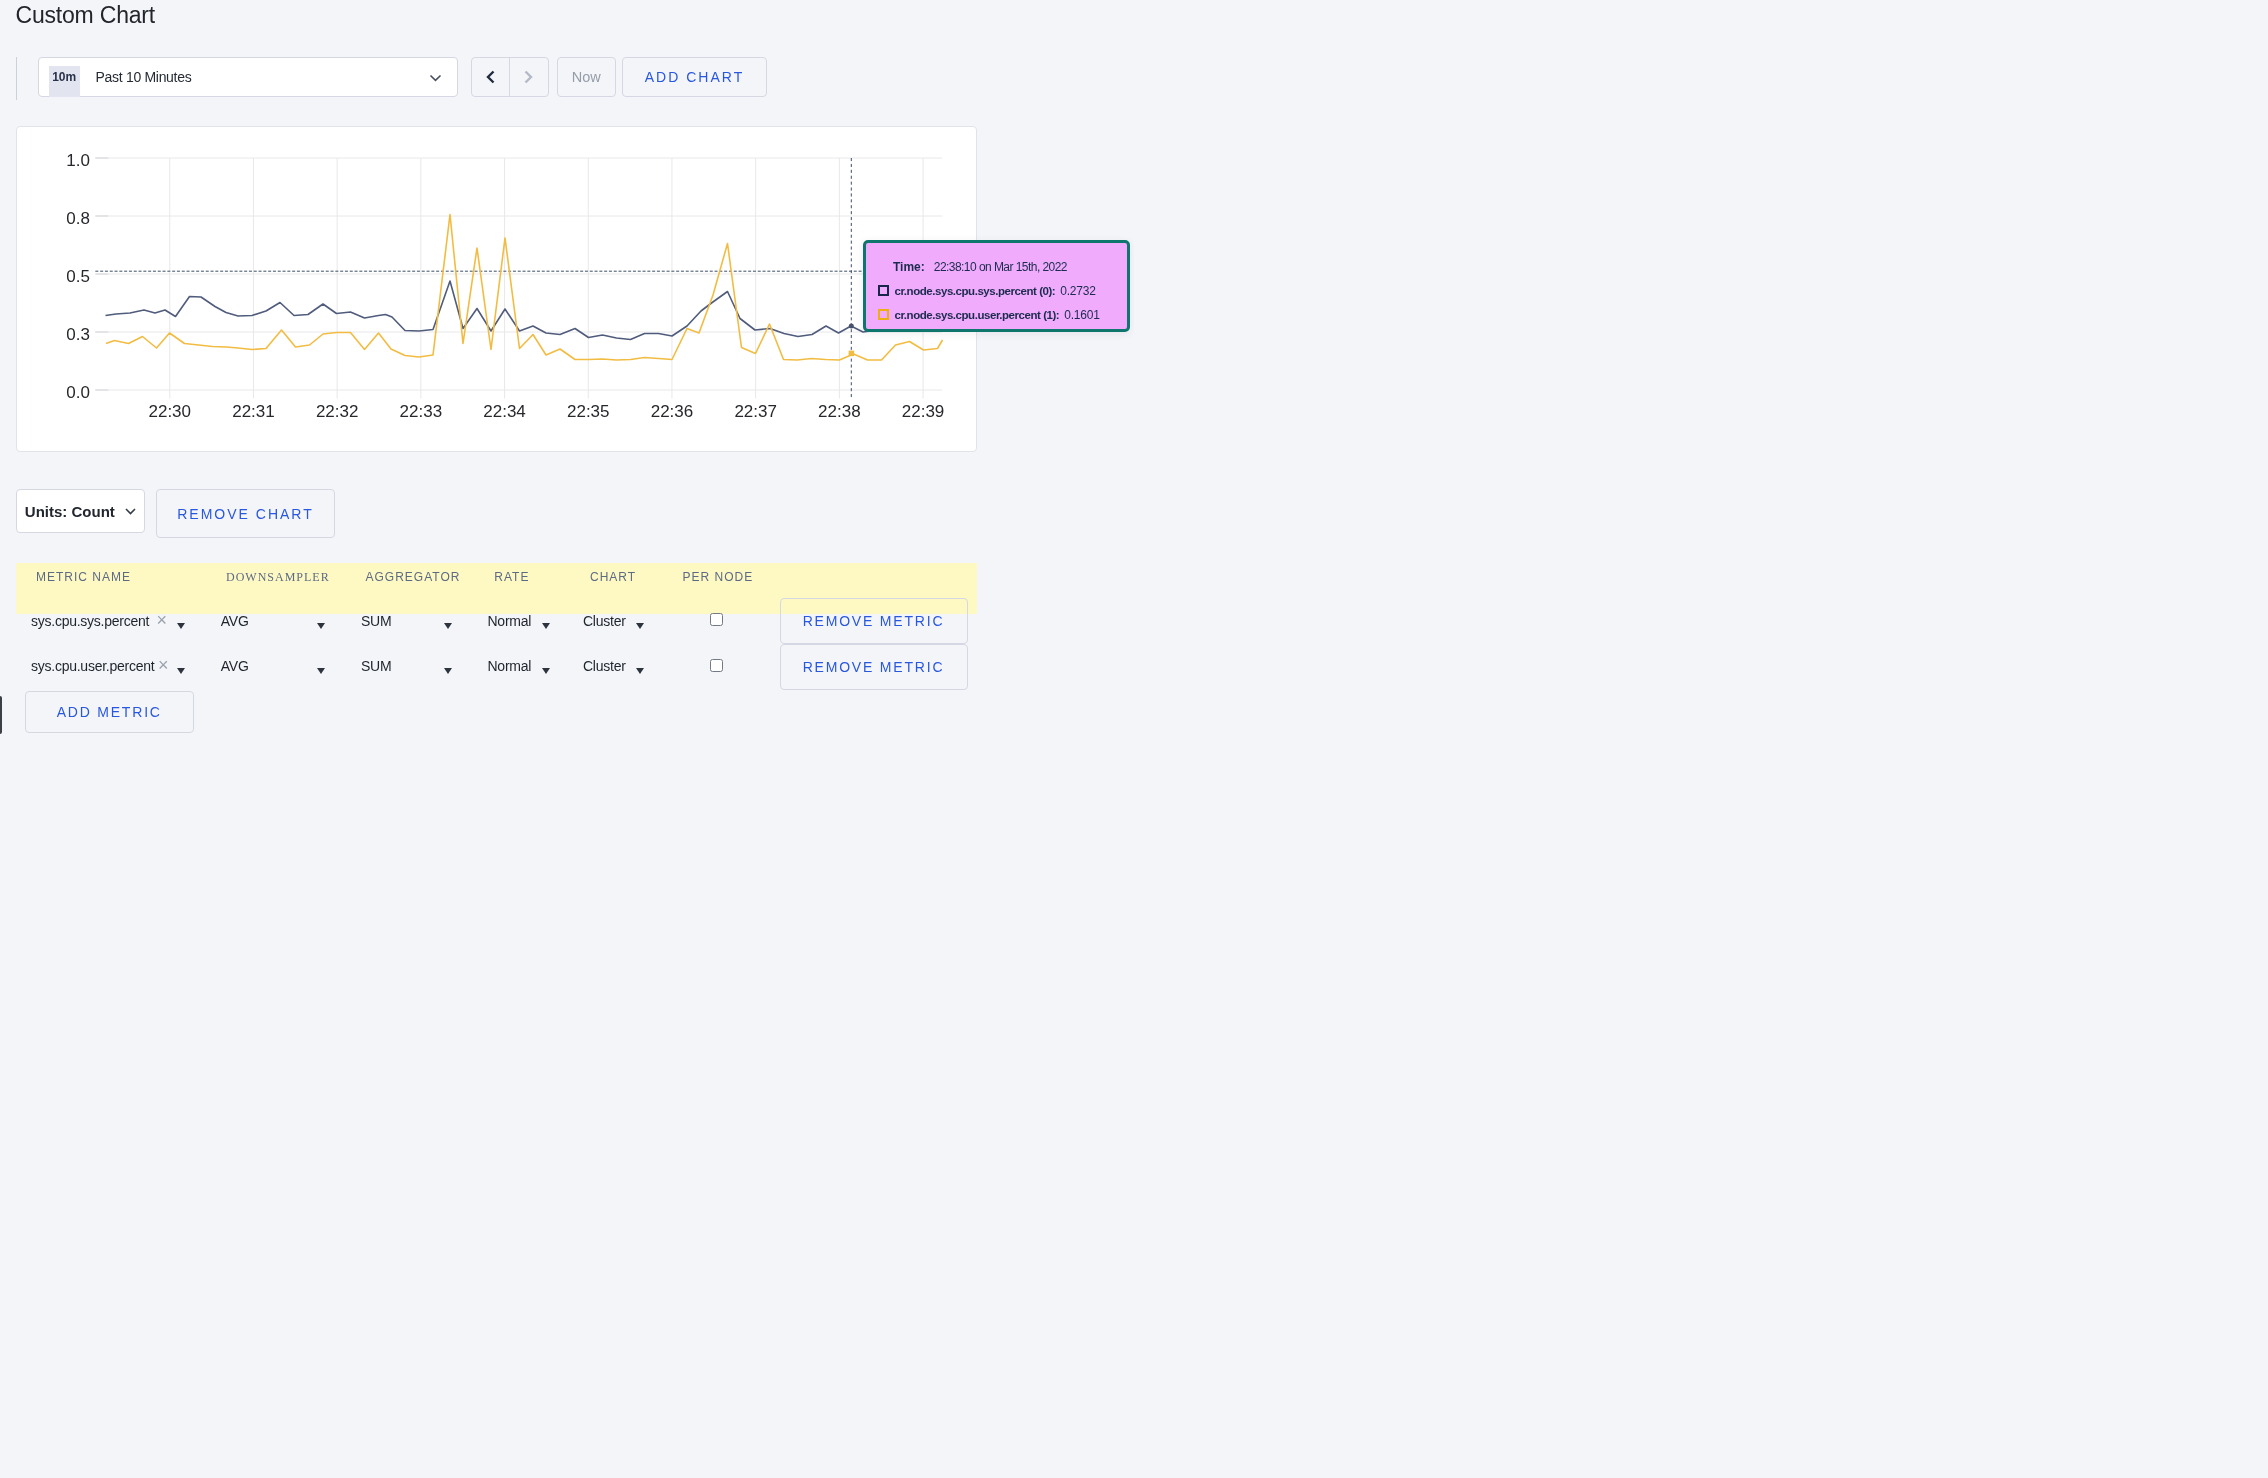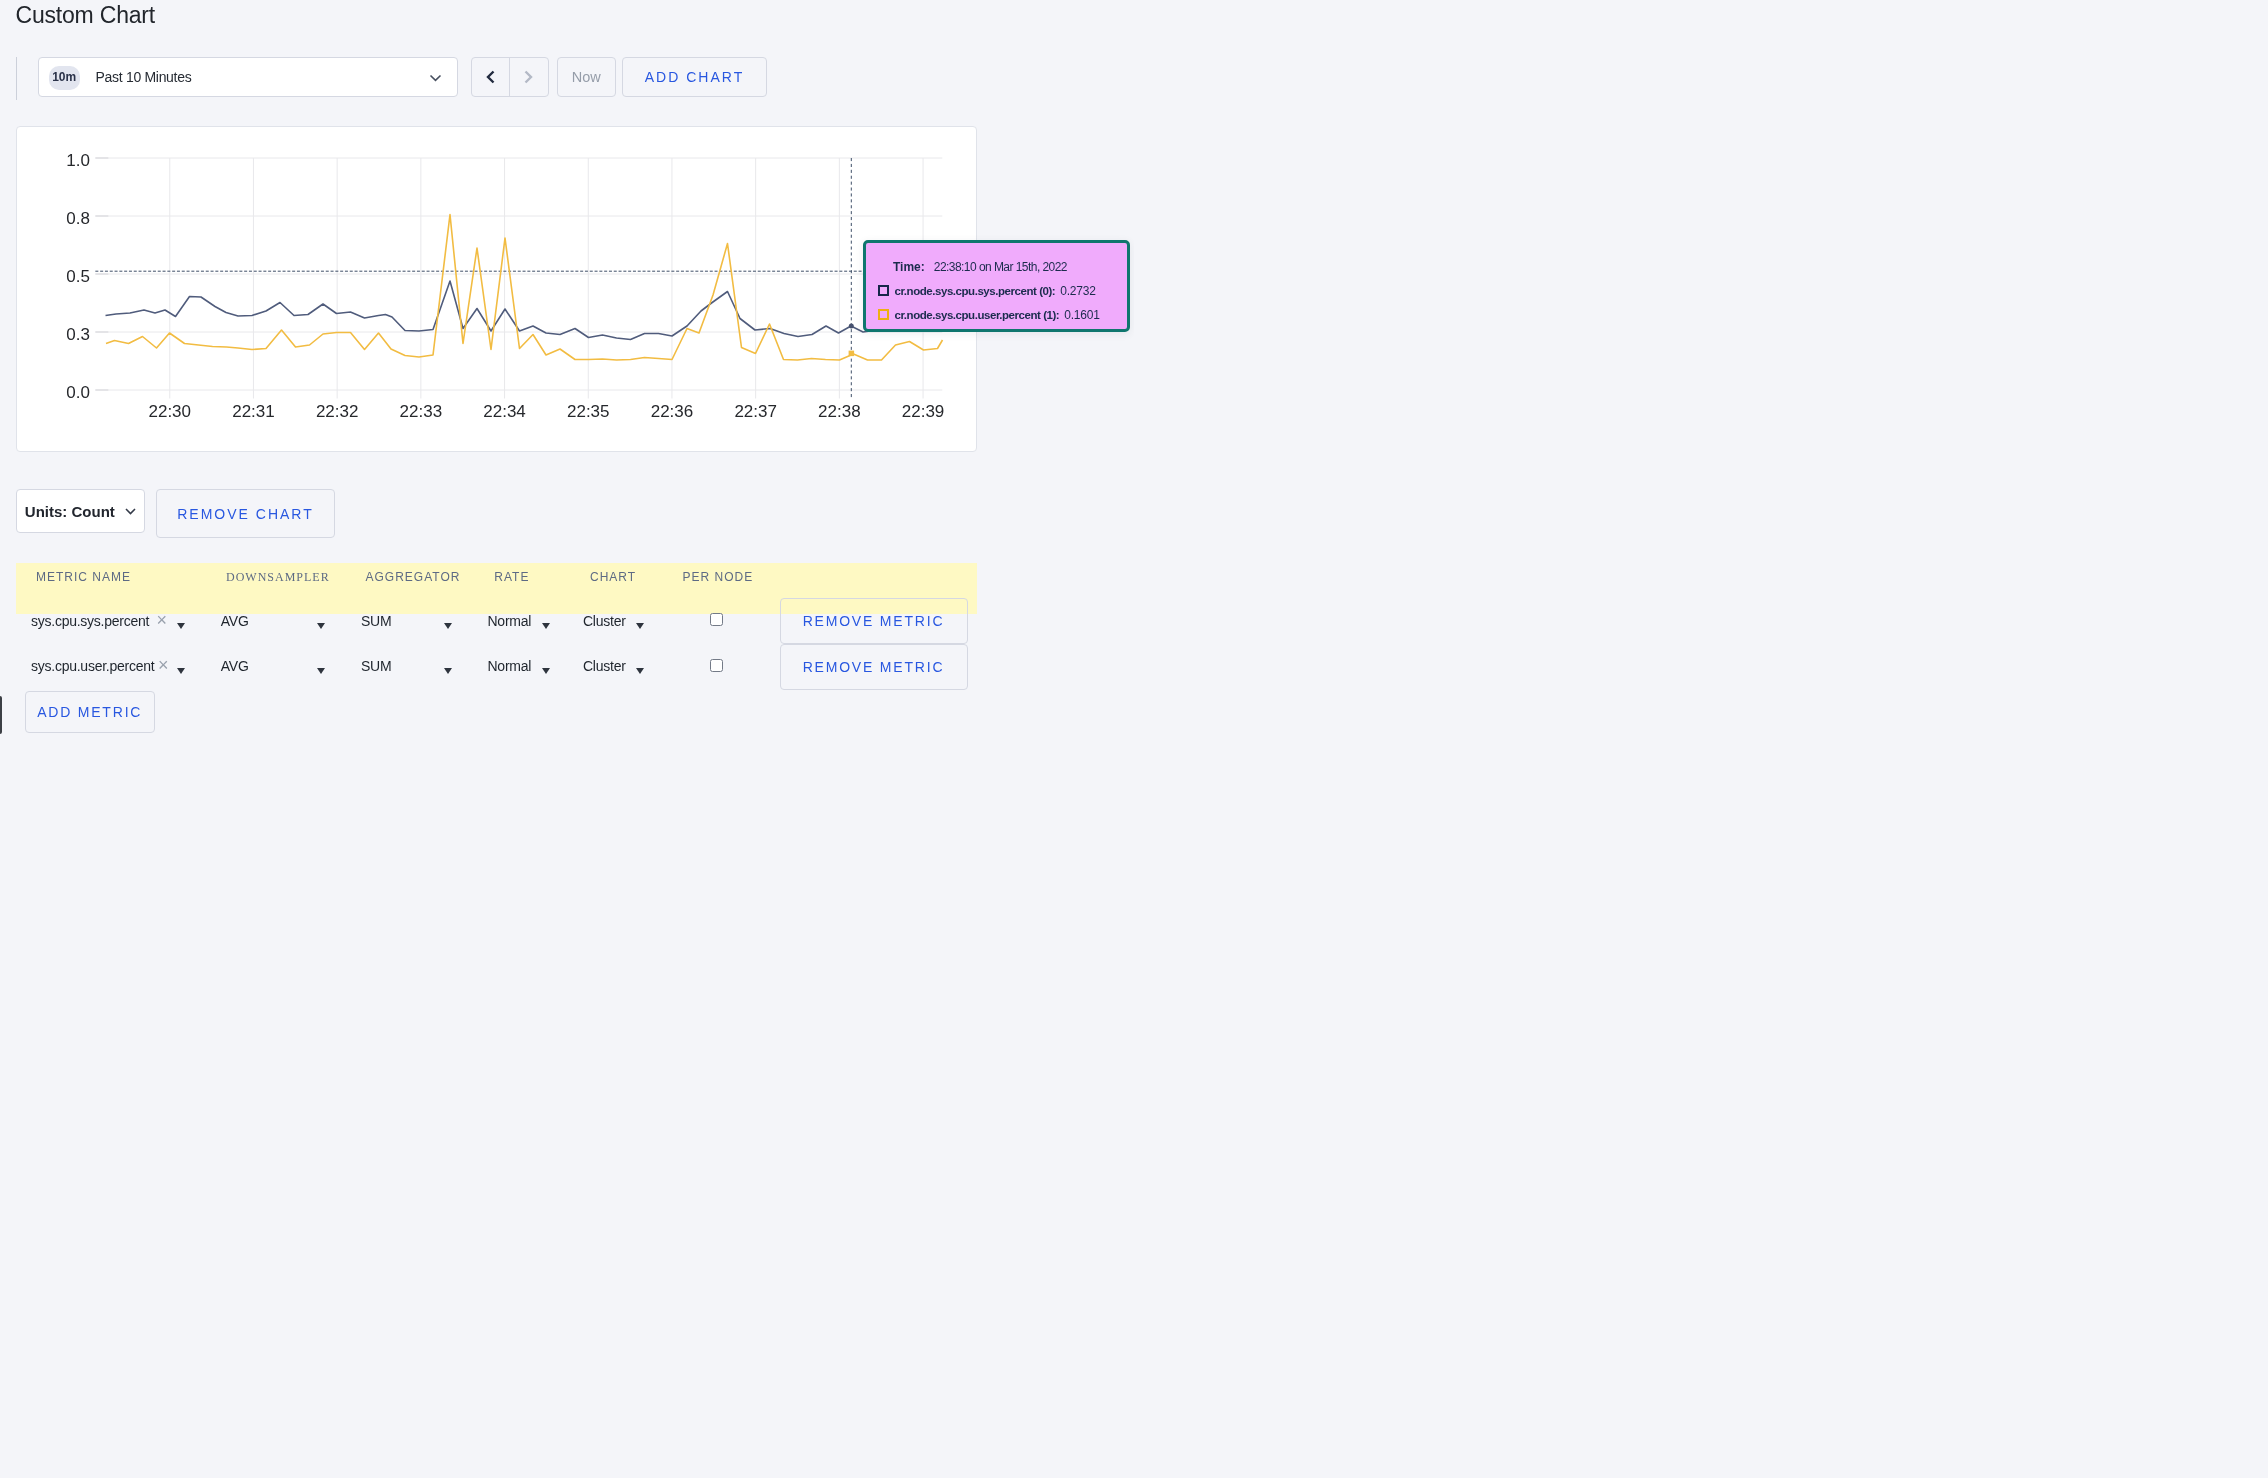--- a/index.html
+++ b/index.html
@@ -1,20 +1,20 @@
 <!DOCTYPE html>
 <html><head><meta charset="utf-8">
 <style>
 * { margin:0; padding:0; box-sizing:border-box; }
 html,body { width:1134px; height:739px; background:#f4f5f9; font-family:"Liberation Sans",sans-serif; position:relative; overflow:hidden; }
 .abs { position:absolute; }
 h1 { position:absolute; left:15.5px; top:1.5px; font-size:23px; font-weight:400; color:#22262c; letter-spacing:-0.2px; }
 .vline { position:absolute; left:15.5px; top:56.5px; width:1px; height:43px; background:#ccd0da; }
 .dd { position:absolute; left:38px; top:56.5px; width:419.5px; height:40.5px; background:#fff; border:1px solid #d5d8e2; border-radius:4px; }
-.badge { position:absolute; left:9.7px; top:8.3px; width:31px; height:24px; background:#e2e5ef; border-radius:10px; font-size:12px; font-weight:700; color:#2a3249; text-align:center; line-height:23px; }
+.badge { position:absolute; left:9.7px; top:8.3px; width:31px; height:31px; background:#e2e5ef; border-radius:0; font-size:12px; font-weight:700; color:#2a3249; text-align:center; line-height:23px; }
 .ddtext { position:absolute; left:56.5px; top:0; line-height:38.6px; font-size:14px; letter-spacing:-0.3px; color:#262b33; }
 .ddcar { position:absolute; right:15px; top:16px; }
 .arrows { position:absolute; left:471px; top:56.5px; width:77.5px; height:40.5px; border:1px solid #d5d8e2; border-radius:4px; display:flex; }
 .arrows div { flex:1; display:flex; align-items:center; justify-content:center; }
 .arrows div:first-child { border-right:1px solid #d5d8e2; }
 .btn { position:absolute; border:1px solid #d5d8e2; border-radius:4px; display:flex; align-items:center; justify-content:center; }
 .now { left:556.5px; top:56.5px; width:59.5px; height:40.5px; color:#959da9; font-size:14.5px; }
 .addchart { left:622px; top:56.5px; width:145px; height:40.5px; color:#2857e0; font-size:14px; letter-spacing:2px; }
 .card { position:absolute; left:15.7px; top:125.7px; width:961px; height:326px; background:#fff; border:1px solid #e0e3ea; border-radius:4px; }
 #chart { position:absolute; left:0; top:0; }
@@ -26,21 +26,21 @@
 .sqy { border-color:#eeb011; }
 .units { left:15.7px; top:489.3px; width:129.3px; height:43.7px; background:#fff; color:#22262e; font-size:15px; font-weight:700; }
 .removechart { left:156px; top:489.3px; width:179px; height:49px; color:#2857e0; font-size:14px; letter-spacing:2px; }
 .thead { position:absolute; left:15.7px; top:563px; width:961px; height:51px; background:#fef9c3; }
 .th { position:absolute; top:0; line-height:29px; font-size:12px; letter-spacing:1px; color:#5d6a84; }
 .cell { position:absolute; font-size:14px; letter-spacing:-0.25px; color:#1e242c; }
 .tri { display:inline-block; width:0; height:0; border-left:4.5px solid transparent; border-right:4.5px solid transparent; border-top:6px solid #2e343e; }
 .x { color:#99a1ad; font-size:18px; }
 .cb { position:absolute; width:13px; height:13px; background:#fff; border:1.5px solid #737a87; border-radius:2.5px; }
 .rmbtn { width:188px; height:45.7px; color:#2857e0; font-size:14px; letter-spacing:1.8px; }
-.addmetric { left:24.7px; top:690.5px; width:130px; height:42.5px; color:#2857e0; font-size:14px; letter-spacing:1.8px; }
+.addmetric { left:24.7px; top:690.5px; width:169px; height:42.5px; color:#2857e0; font-size:14px; letter-spacing:1.8px; }
 </style></head>
 <body>
 <h1>Custom Chart</h1>
 <div class="vline"></div>
 <div class="dd">
   <div class="badge">10m</div>
   <div class="ddtext">Past 10 Minutes</div>
   <svg class="ddcar" width="13" height="8">
       <path d="M1.5 1.5 L6.5 6.3 L11.5 1.5" stroke="#474f5f" stroke-width="1.6" fill="none"></path>
     </svg>

